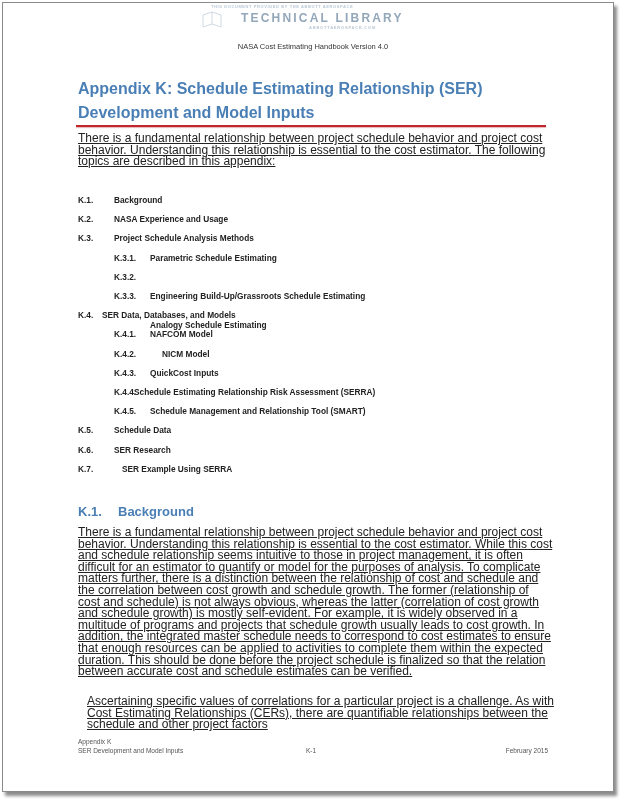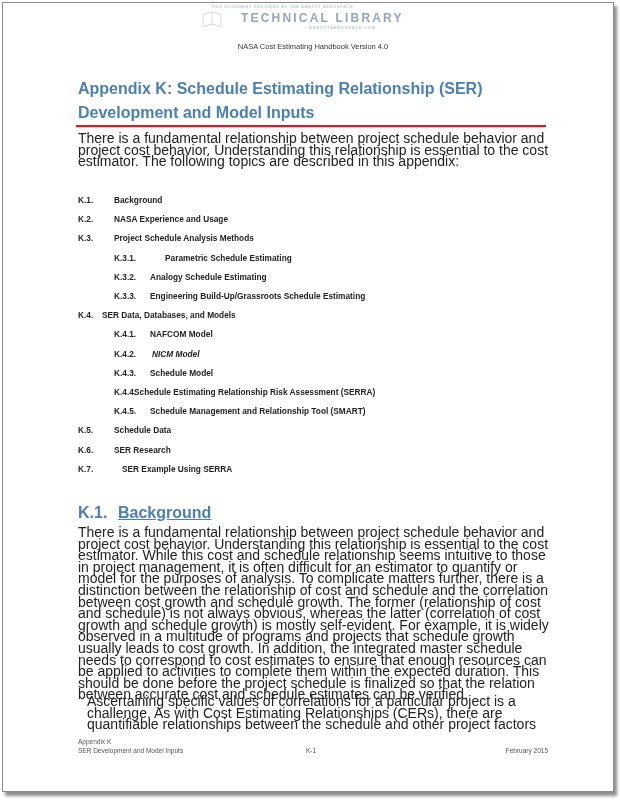--- a/index.html
+++ b/index.html
@@ -29,31 +29,31 @@
   .title {
     position: absolute; left: 75px; top: 74px; width: 480px;
     font-size: 16px; font-weight: bold; color: #4a7fb5; line-height: 24px;
   }
   .title-rule {
     position: absolute; left: 73px; top: 122px; width: 470px; height: 2px;
     background: #c0272d; box-shadow: 0 1px 1px rgba(192,39,45,0.35);
   }
   .para {
     position: absolute; left: 75px; width: 475px;
-    font-size: 14px; line-height: 11.6px; color: #222;
+    font-size: 12px; line-height: 11.6px; color: #222; text-decoration: underline;
   }
   .toc { position: absolute; left: 75px; top: 192px; width: 480px; }
   .toc-item {
     position: absolute; font-size: 8.3px; font-weight: bold; color: #222; white-space: nowrap;
   }
   .toc-item .num { position: absolute; left: 0; top: 0; }
   .toc-item .lbl { position: absolute; top: 0; }
   .section-heading {
     position: absolute; left: 75px; top: 501px;
-    font-size: 16px; font-weight: bold; color: #4a7fb5; text-decoration: underline;
+    font-size: 13px; font-weight: bold; color: #4a7fb5;
   }
   .section-heading .num { display: inline-block; width: 40px; }
   .footer {
     position: absolute; left: 75px; top: 735px; width: 470px;
     font-size: 6.5px; color: #555; line-height: 8.5px;
   }
   .footer .center { position: absolute; left: 228px; top: 8.5px; }
   .footer .right { position: absolute; right: 0; top: 8.5px; }
 </style>
 </head>
@@ -86,45 +86,45 @@
       <div class="toc-item" style="top: 19.2px; left: 0px;">
         <span class="num">K.2.</span>
         <span class="lbl" style="left: 36px;">NASA Experience and Usage</span>
       </div>
       <div class="toc-item" style="top: 38.4px; left: 0px;">
         <span class="num">K.3.</span>
         <span class="lbl" style="left: 36px;">Project Schedule Analysis Methods</span>
       </div>
       <div class="toc-item" style="top: 57.6px; left: 36px;">
         <span class="num">K.3.1.</span>
-        <span class="lbl" style="left: 36px; margin-left: 15px;">Parametric Schedule Estimating</span>
+        <span class="lbl" style="left: 36px;">Parametric Schedule Estimating</span>
       </div>
       <div class="toc-item" style="top: 76.8px; left: 36px;">
         <span class="num">K.3.2.</span>
-        <span class="lbl" style="left: 36px;">Analogy Schedule Estimating</span>
+        <span class="lbl" style="left: 36px; margin-top: 48px;">Analogy Schedule Estimating</span>
       </div>
       <div class="toc-item" style="top: 96px; left: 36px;">
         <span class="num">K.3.3.</span>
         <span class="lbl" style="left: 36px;">Engineering Build-Up/Grassroots Schedule Estimating</span>
       </div>
       <div class="toc-item" style="top: 115.2px; left: 0px;">
         <span class="num">K.4.</span>
         <span class="lbl" style="left: 24px;">SER Data, Databases, and Models</span>
       </div>
       <div class="toc-item" style="top: 134.4px; left: 36px;">
         <span class="num">K.4.1.</span>
         <span class="lbl" style="left: 36px;">NAFCOM Model</span>
       </div>
       <div class="toc-item" style="top: 153.6px; left: 36px;">
         <span class="num">K.4.2.</span>
-        <span class="lbl" style="left: 38px; font-style: italic;">NICM Model</span>
+        <span class="lbl" style="left: 48px;">NICM Model</span>
       </div>
       <div class="toc-item" style="top: 172.8px; left: 36px;">
         <span class="num">K.4.3.</span>
-        <span class="lbl" style="left: 36px;">Schedule Model</span>
+        <span class="lbl" style="left: 36px;">QuickCost Inputs</span>
       </div>
       <div class="toc-item" style="top: 192px; left: 36px;">
         <span class="num">K.4.4.</span>
         <span class="lbl" style="left: 20px; text-align: right;">Schedule Estimating Relationship Risk Assessment (SERRA)</span>
       </div>
       <div class="toc-item" style="top: 211.2px; left: 36px;">
         <span class="num">K.4.5.</span>
         <span class="lbl" style="left: 36px; text-align: center;">Schedule Management and Relationship Tool (SMART)</span>
       </div>
       <div class="toc-item" style="top: 230.4px; left: 0px;">

